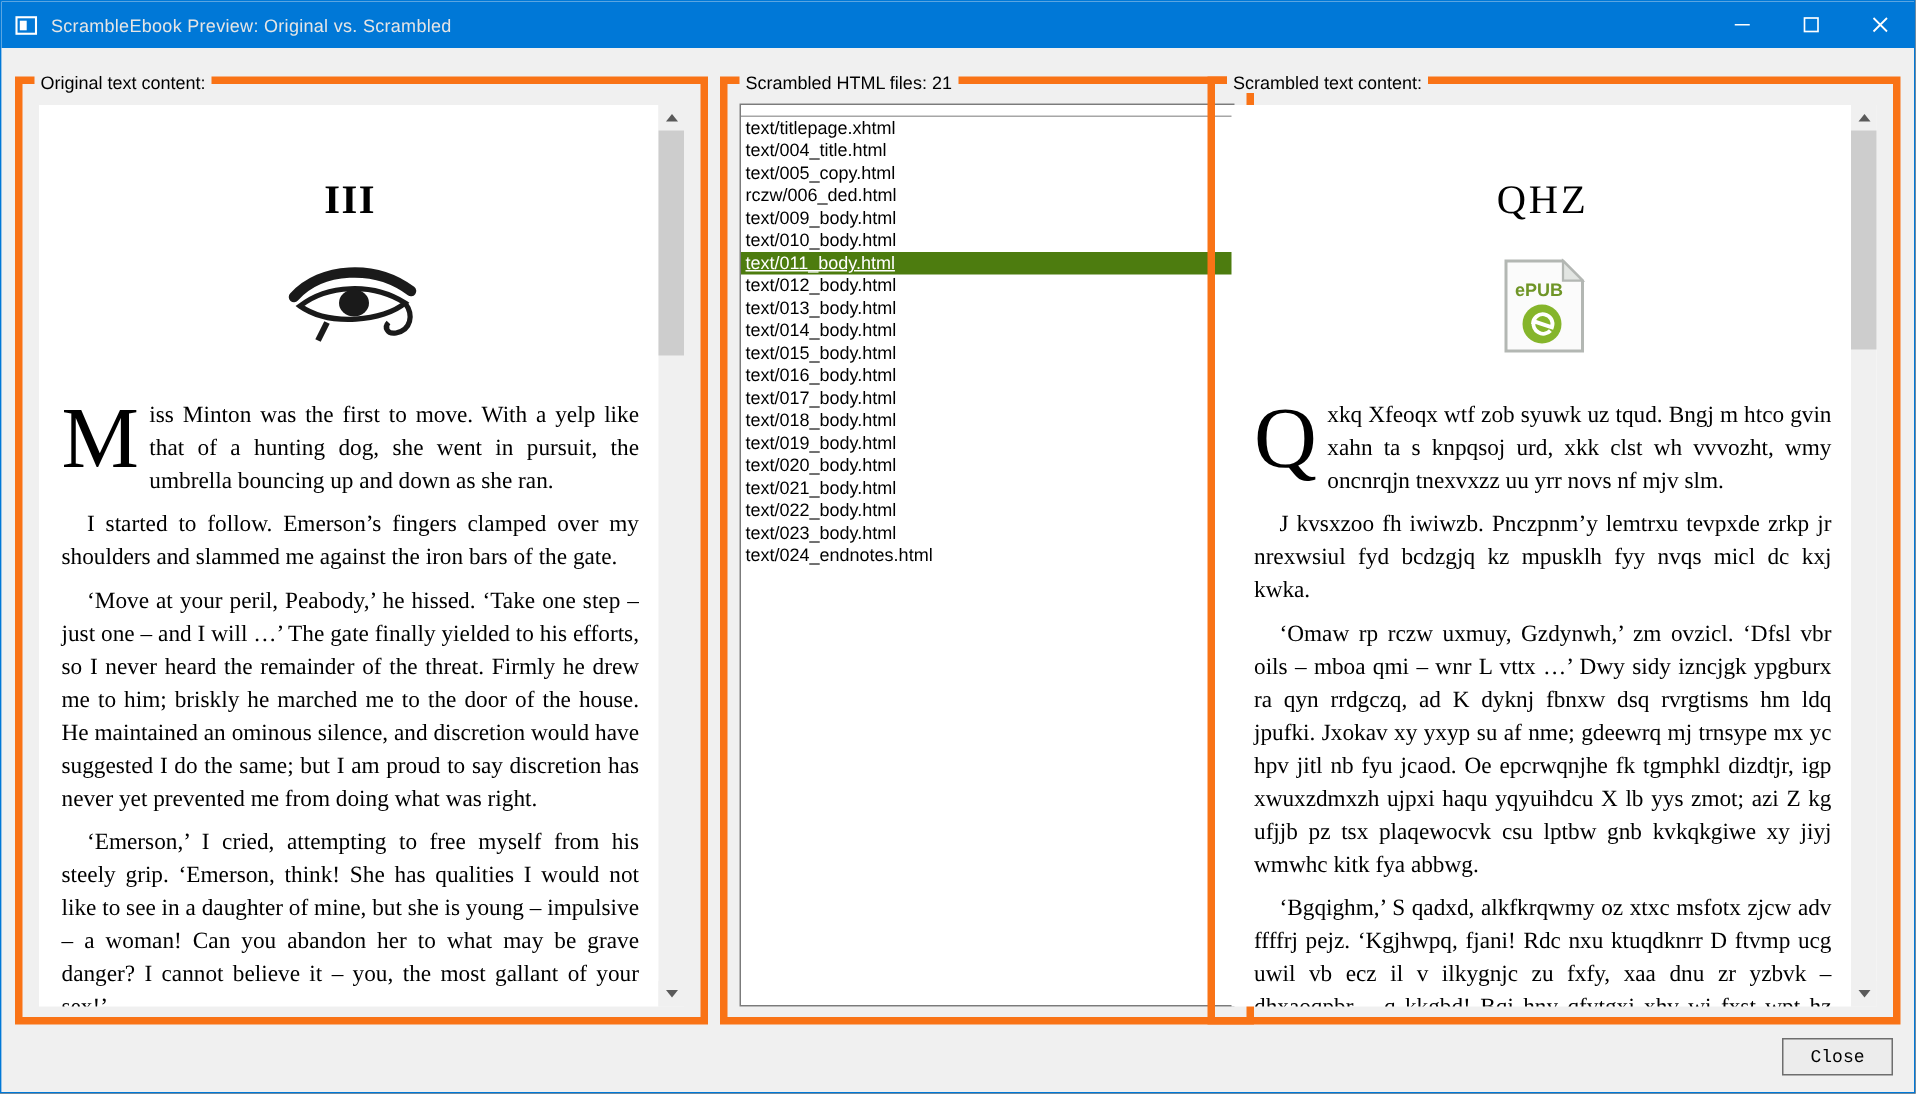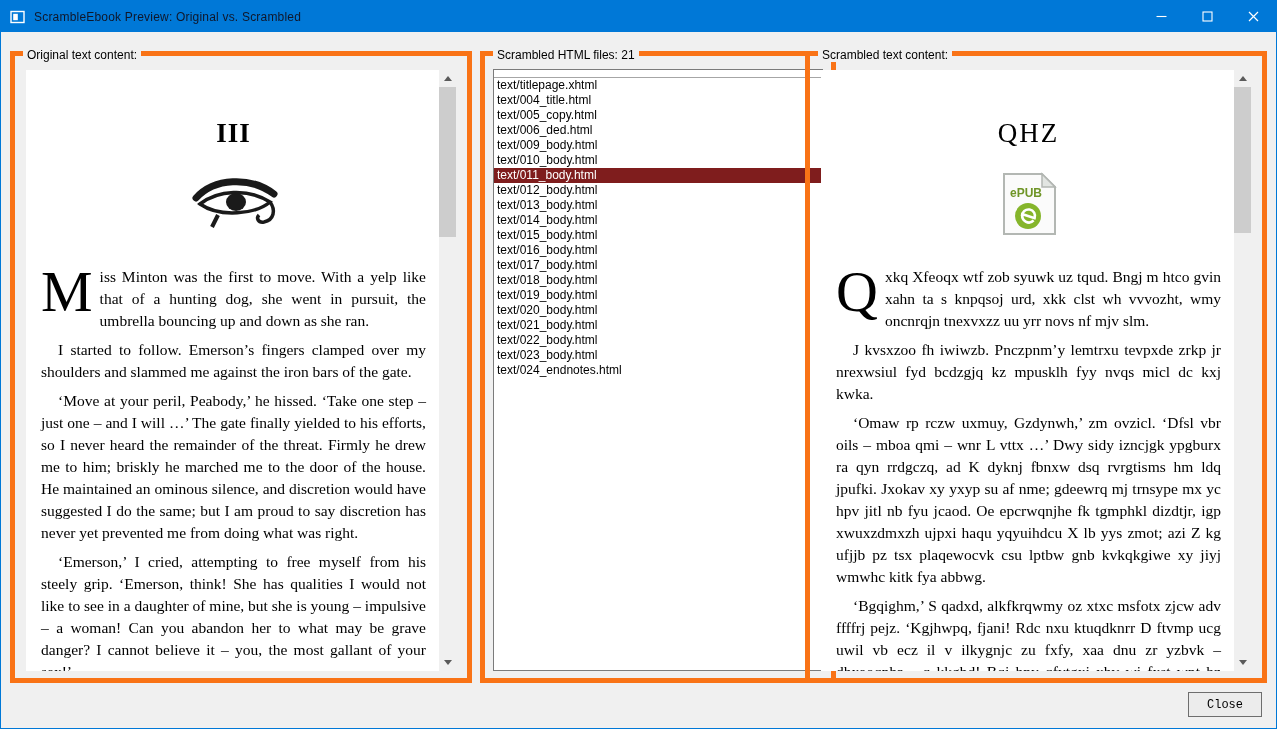--- a/index.html
+++ b/index.html
@@ -3,21 +3,21 @@
 <meta charset="utf-8">
 <style>
   * { margin:0; padding:0; box-sizing:border-box; }
   html,body { background:#4a4a4a; font-family:"Liberation Sans", sans-serif; }
   .window {
     position:relative; width:1277px; height:729px;
     background:#f0f0f0; border:1px solid #0078d7; overflow:hidden;
   }
   
   .titlebar {
-    height:31px; background:#0078d7; color:#0f172a;
+    height:31px; background:#0078d7; color:#e5e5e5;
     display:flex; align-items:center;
   }
   .app-icon { width:16px; height:15px; margin:0 8px 0 9px; display:flex; align-items:center; }
   .title-text { font-size:12px; letter-spacing:.2px; }
   .win-controls { margin-left:auto; display:flex; height:100%; }
   .win-btn { width:46px; height:100%; display:flex; align-items:center; justify-content:center; cursor:default; }
   
   .client { position:absolute; left:0; right:0; top:31px; bottom:0; background:#f0f0f0; }
   .groupbox { position:absolute; border:5px solid #f97316; }
   .gb-label {
@@ -53,21 +53,21 @@
   .arr-down { width:0; height:0; border-left:4px solid transparent; border-right:4px solid transparent; border-top:5px solid #5a5a5a; }
   .scroll-thumb { position:absolute; left:0; width:17px; background:#cdcdcd; }
   
   .filelist {
     position:absolute; left:8px; right:8px; top:13px; bottom:7px;
     background:#fff; border:1px solid #7b7b7b; overflow:hidden;
     font-size:12px; color:#000;
   }
   .filelist::before { content:""; display:block; height:7px; border-bottom:1px solid #a6a6a6; }
   .file-item { height:15px; line-height:15px; padding-left:3px; white-space:nowrap; cursor:default; }
-  .file-item.selected { background:#7f1d1d; color:#fff; }
+  .file-item.selected { background:#4d7c0f; color:#fff;text-decoration:underline; }
   
   .close-btn {
     position:absolute; right:14px; bottom:11px; width:74px; height:25px;
     background:#ececec; border:1px solid #6e6e6e; font-family:Liberation Mono, monospace;
     font-size:12px; color:#000;
   }
 </style>
 </head>
 <body>
 
@@ -135,21 +135,21 @@
         </div>
       </div>
     </div>
 
     <div class="groupbox gb-mid">
       <span class="gb-label">Scrambled HTML files: 21</span>
       <div class="filelist">
           <div class="file-item">text/titlepage.xhtml</div>
           <div class="file-item">text/004_title.html</div>
           <div class="file-item">text/005_copy.html</div>
-          <div class="file-item">text/006_ded.html</div>
+          <div class="file-item">rczw/006_ded.html</div>
           <div class="file-item">text/009_body.html</div>
           <div class="file-item">text/010_body.html</div>
           <div class="file-item selected">text/011_body.html</div>
           <div class="file-item">text/012_body.html</div>
           <div class="file-item">text/013_body.html</div>
           <div class="file-item">text/014_body.html</div>
           <div class="file-item">text/015_body.html</div>
           <div class="file-item">text/016_body.html</div>
           <div class="file-item">text/017_body.html</div>
           <div class="file-item">text/018_body.html</div>

